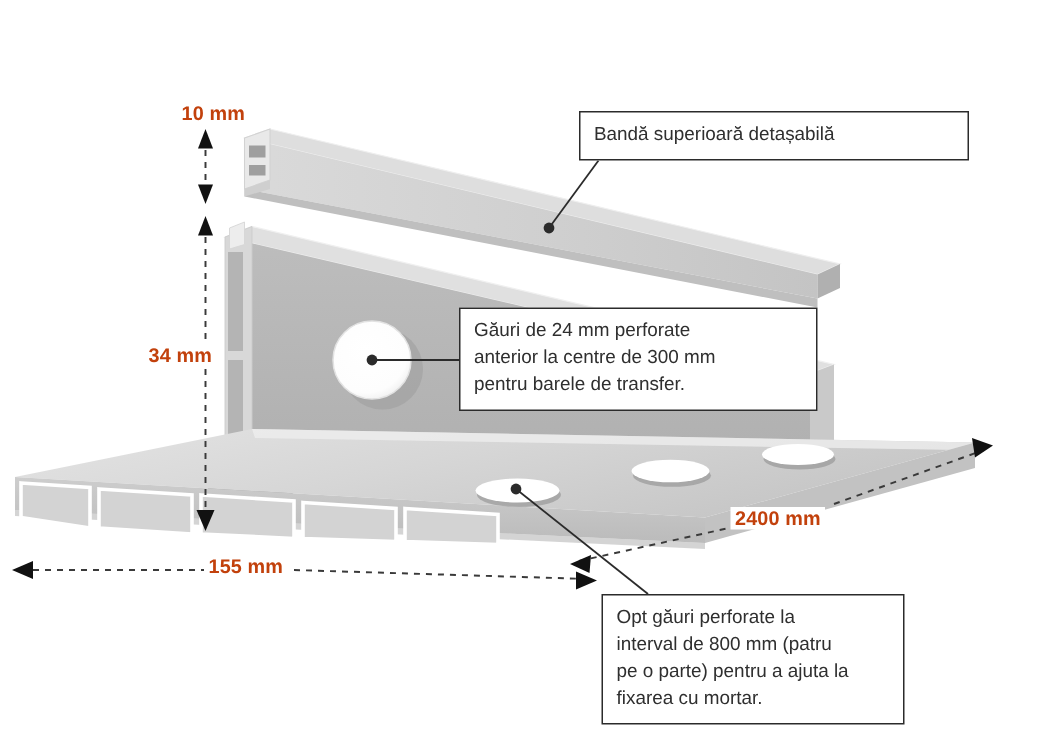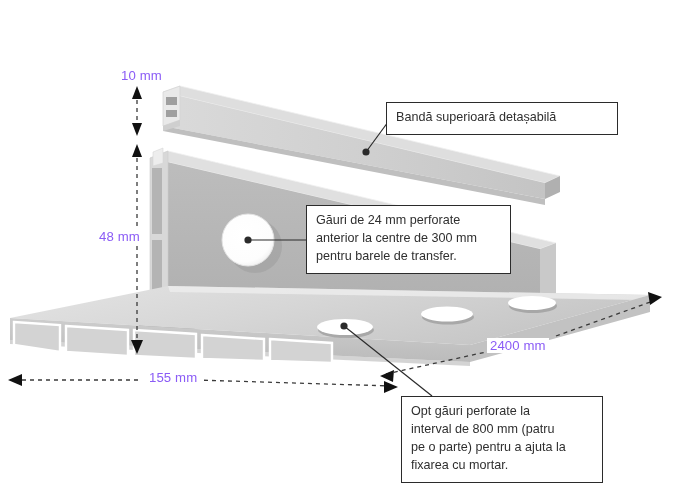--- a/index.html
+++ b/index.html
@@ -17,37 +17,37 @@
     position:absolute;
     background:#ffffff;
     border:1.6px solid #2b2b2b;
     color:#2f2f2f;
     font-size:12.6px;
     line-height:1.42;
     padding:6px 9px 7px 9px;
     white-space:pre-line;
     z-index:6;
   }
-  #callout-top   { left:386px; top:74px;  width:232px;margin-top:28px; }
-  #callout-mid   { left:306px; top:205px; width:205px; }
+  #callout-top   { left:386px; top:74px;  width:260px; }
+  #callout-mid   { left:306px; top:205px; width:239px; }
   #callout-bot   { left:401px; top:396px; width:202px; }
 
   .dimlabel {
     position:absolute;
-    color:#8b5cf6;
+    color:#c2410c;
     font-size:13.2px;
-    font-weight:400;
+    font-weight:700;
     letter-spacing:.1px;
     z-index:5;
     background:#fff;
     padding:0 3px;
   }
   #dim-10  { left:118px; top:68px; }
   #dim-85  { left:96px;  top:229px; }
-  #dim-155 { left:146px; top:370px; }
+  #dim-155 { left:136px; top:370px; }
   #dim-2800{ left:487px; top:338px; }
 </style>
 </head>
 <body>
 
 <div id="stage">
 
   <svg class="layer" viewBox="0 0 700 493" preserveAspectRatio="none">
     <defs>
       <linearGradient id="gTopFace" x1="0" y1="0" x2="1" y2="0">
@@ -183,19 +183,19 @@
 anterior la centre de 300 mm
 pentru barele de transfer.</div>
 
   <div class="callout" id="callout-bot">Opt găuri perforate la
 interval de 800 mm (patru
 pe o parte) pentru a ajuta la
 fixarea cu mortar.</div>
 
   <div class="dimlabel" id="dim-10">10 mm</div>
 
-  <div class="dimlabel" id="dim-85">48 mm</div>
+  <div class="dimlabel" id="dim-85">34 mm</div>
 
   <div class="dimlabel" id="dim-155">155 mm</div>
 
   <div class="dimlabel" id="dim-2800">2400 mm</div>
 
 </div>
 
 </body></html>

